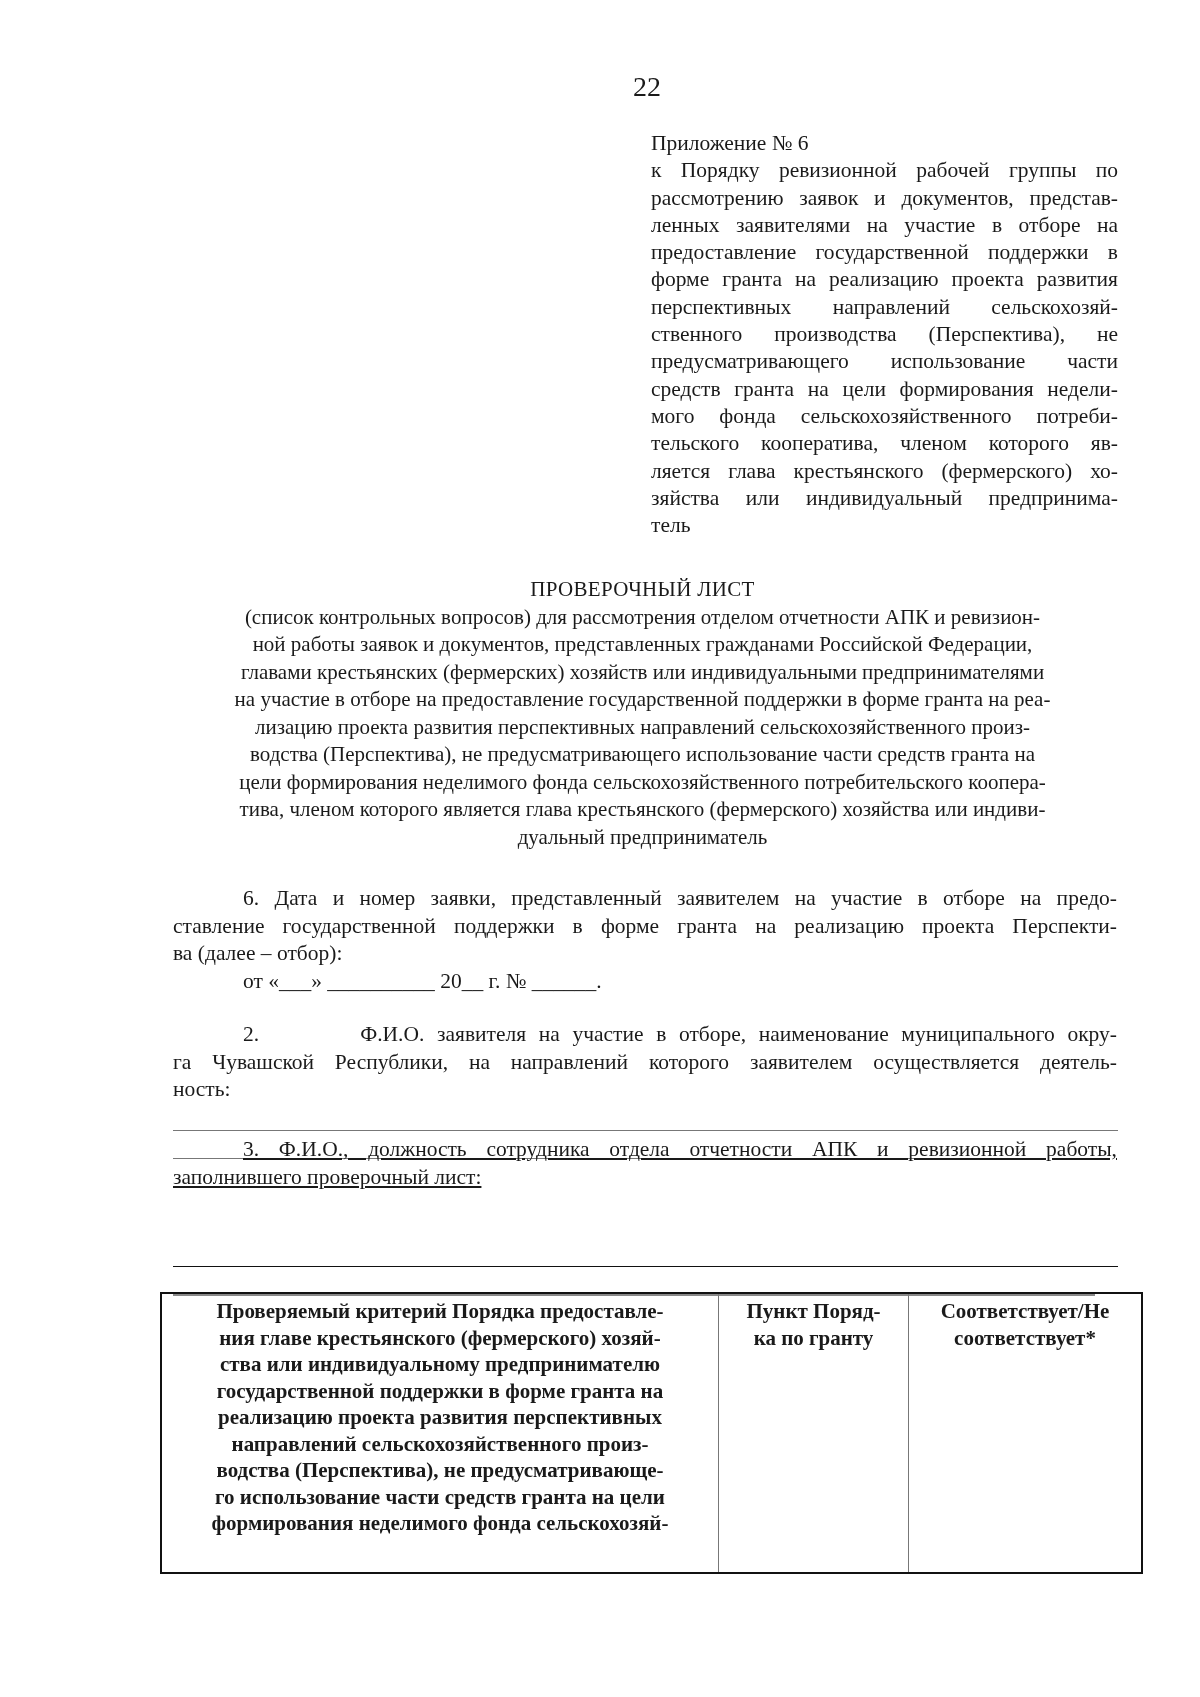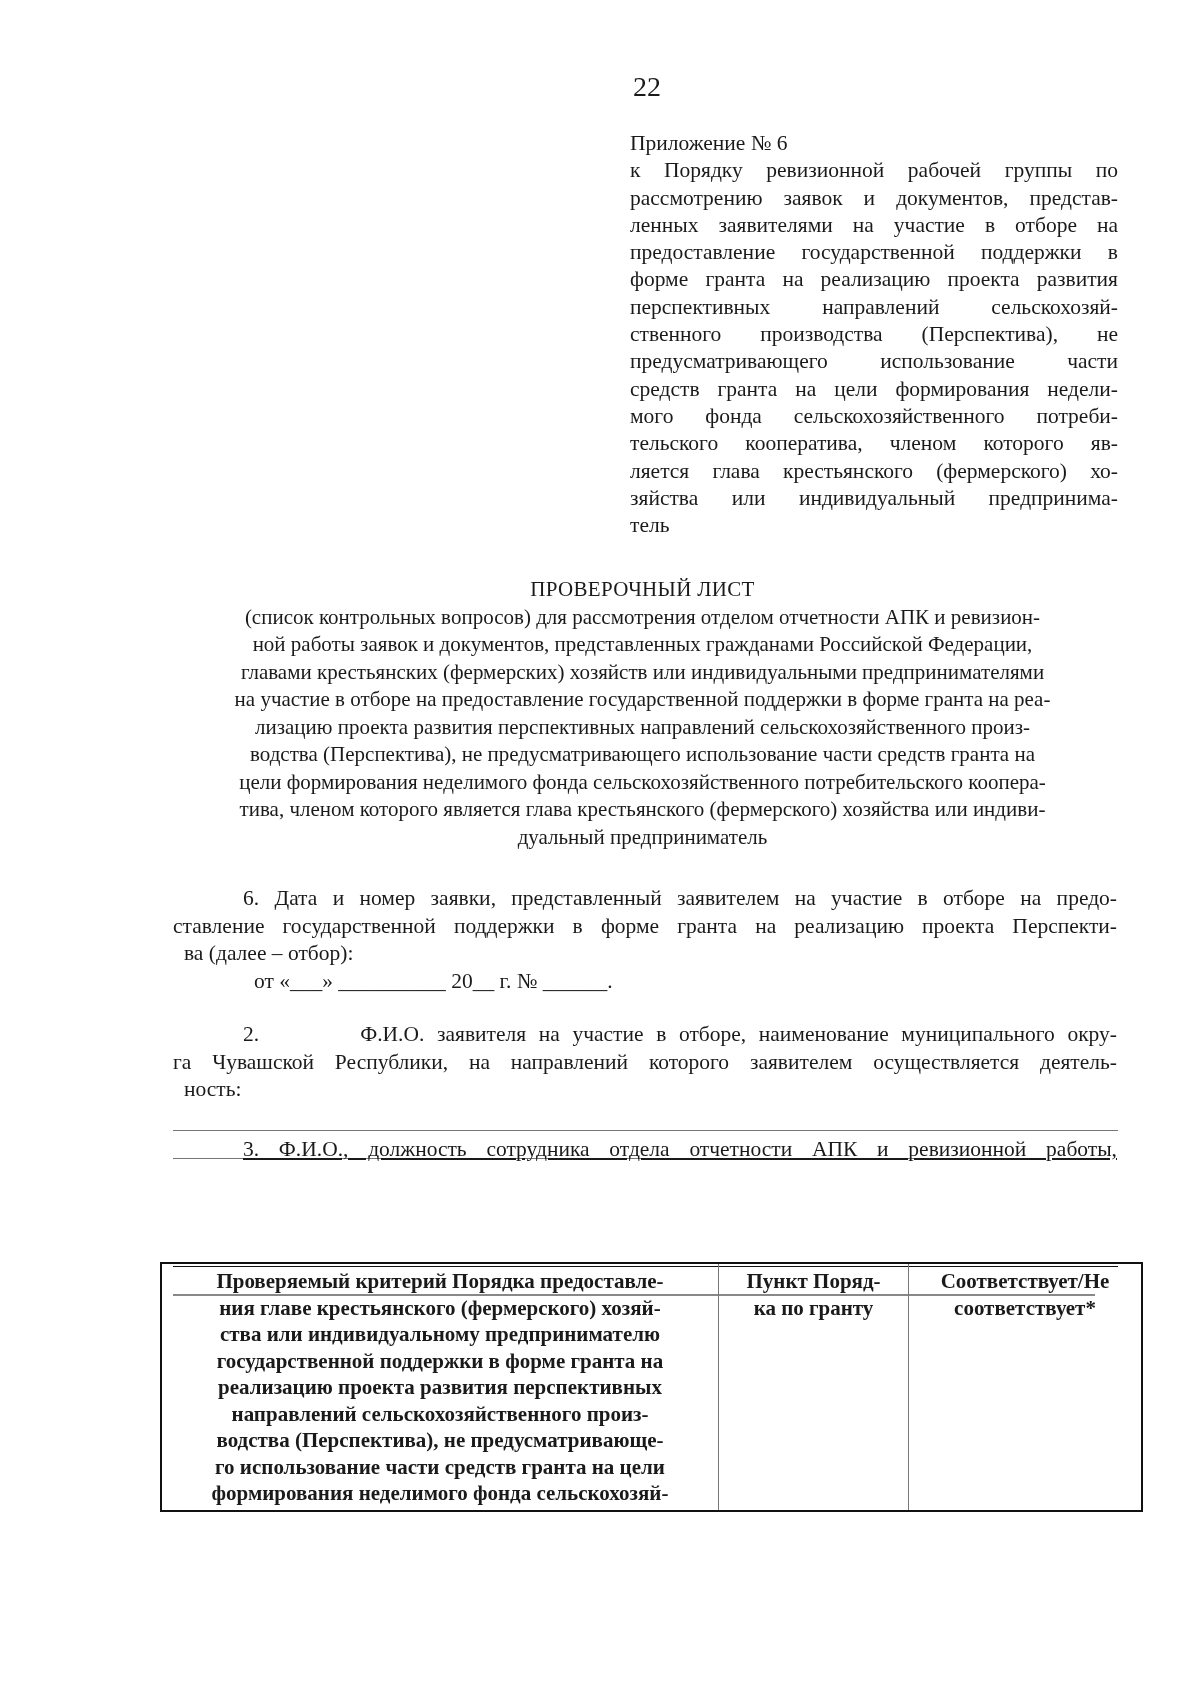--- a/index.html
+++ b/index.html
@@ -9,46 +9,46 @@
       color: #1a1a1a;
     }
     .page-number {
       position: absolute; left: 633px; top: 72px;
       font-size: 28px; line-height: 30px;
     }
     .appendix {
       position: absolute; left: 630px; top: 130px; width: 488px;
       font-size: 21.5px; line-height: 27.3px;
     }
-    .appendix .line { display: block; text-align: justify; text-align-last: justify; height: 27.3px; white-space: nowrap; }
+    .appendix .line { display: block; text-align: justify; text-align-last: justify; height: 27.3px; white-space: nowrap; margin-left: 21px; }
     .appendix .line.last { text-align-last: left; }
     .appendix .line.first { text-align-last: left; }
     .title-block {
       position: absolute; left: 170px; top: 576px; width: 945px;
       text-align: center; font-size: 21px; line-height: 27.5px;
     }
     .title-block .line { display: block; white-space: nowrap; height: 27.5px; }
     .title-block .heading { letter-spacing: 0.3px; margin-bottom: 0; }
     .para {
       position: absolute; left: 173px; width: 944px;
       font-size: 21.5px; line-height: 27.5px;
     }
     .para .line { display: block; white-space: nowrap; height: 27.5px; text-align: justify; text-align-last: justify; }
-    .para .line.last { text-align-last: left; margin-left: 11px; }
+    .para .line.last { text-align-last: left; }
     .para .indent { padding-left: 70px; }
     .p1 { top: 885px; }
     .p2 { top: 1021px; }
     .p3 { top: 1136px; text-decoration: underline; }
     .blank-line { position: absolute; left: 173px; height: 0; border-top: 1.5px solid #777; }
     .bl1 { top: 1130px; width: 945px; }
     .bl2 { top: 1158px; width: 777px; }
     .bl3 { top: 1266px; width: 945px; border-top-color: #111; }
     .bl4 { top: 1294px; width: 922px; border-top: 2.5px solid #888; }
     .grid {
-      position: absolute; left: 160px; top: 1262px; width: 953px; height: 250px;
+      position: absolute; left: 160px; top: 1292px; width: 953px; height: 282px;
       border-collapse: collapse; table-layout: fixed; font-family: Liberation Serif, serif;
     }
     .grid td {
       border: 1.5px solid #777; vertical-align: top; padding: 4px 6px 0 6px;
       font-weight: bold; font-size: 21px; line-height: 26.5px; text-align: center;
     }
     .grid { border: 2px solid #111; }
     .grid td .line { display: block; white-space: nowrap; }
     .col1 { width: 544px; }
     .col2 { width: 177px; }
@@ -100,20 +100,21 @@
 <div class="para p2">
   <span class="line indent" style="white-space: pre;">2.        Ф.И.О. заявителя на участие в отборе, наименование муниципального окру-</span>
   <span class="line">га Чувашской Республики, на направлений которого заявителем осуществляется деятель-</span>
   <span class="line last">ность:</span>
 </div>
 <div class="blank-line bl1"></div>
 <div class="blank-line bl2"></div>
 
 <div class="para p3">
   <span class="line indent">3. Ф.И.О., должность сотрудника отдела отчетности АПК и ревизионной работы,</span>
+  <span class="line last">заполнившего проверочный лист:</span>
 </div>
 <div class="blank-line bl3"></div>
 <div class="blank-line bl4"></div>
 
 <table class="grid">
   <tbody>
       <tr>
     <td class="col1">
       <span class="line">Проверяемый критерий Порядка предоставле-</span>
       <span class="line">ния главе крестьянского (фермерского) хозяй-</span>

